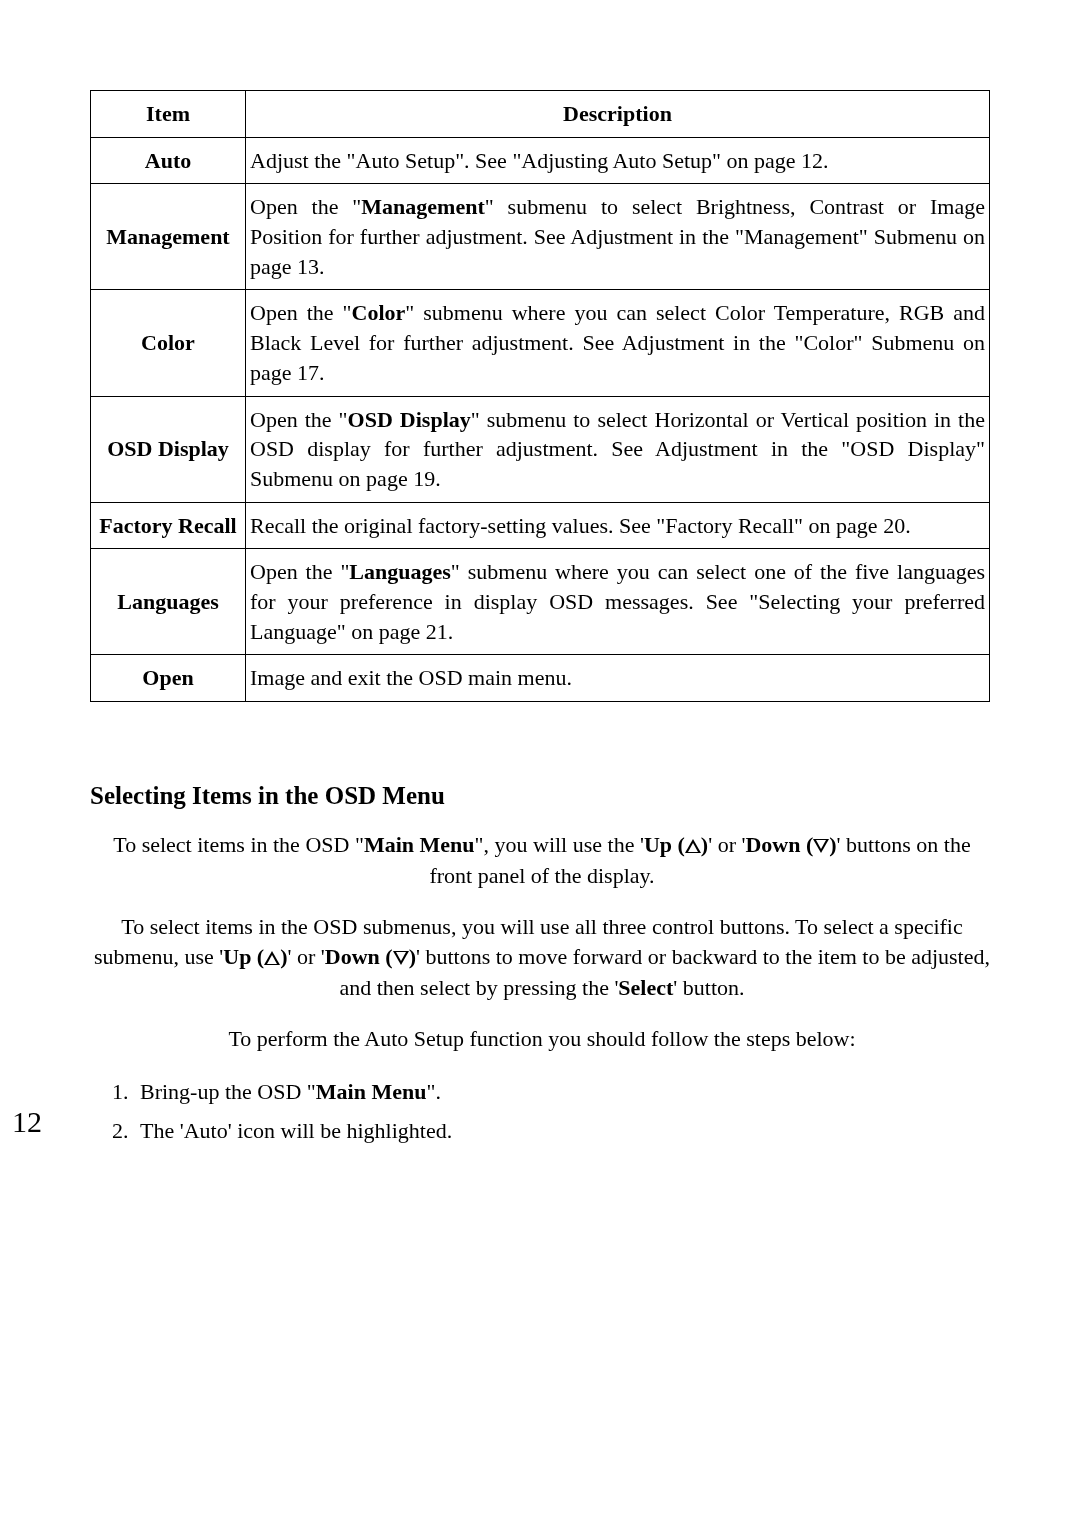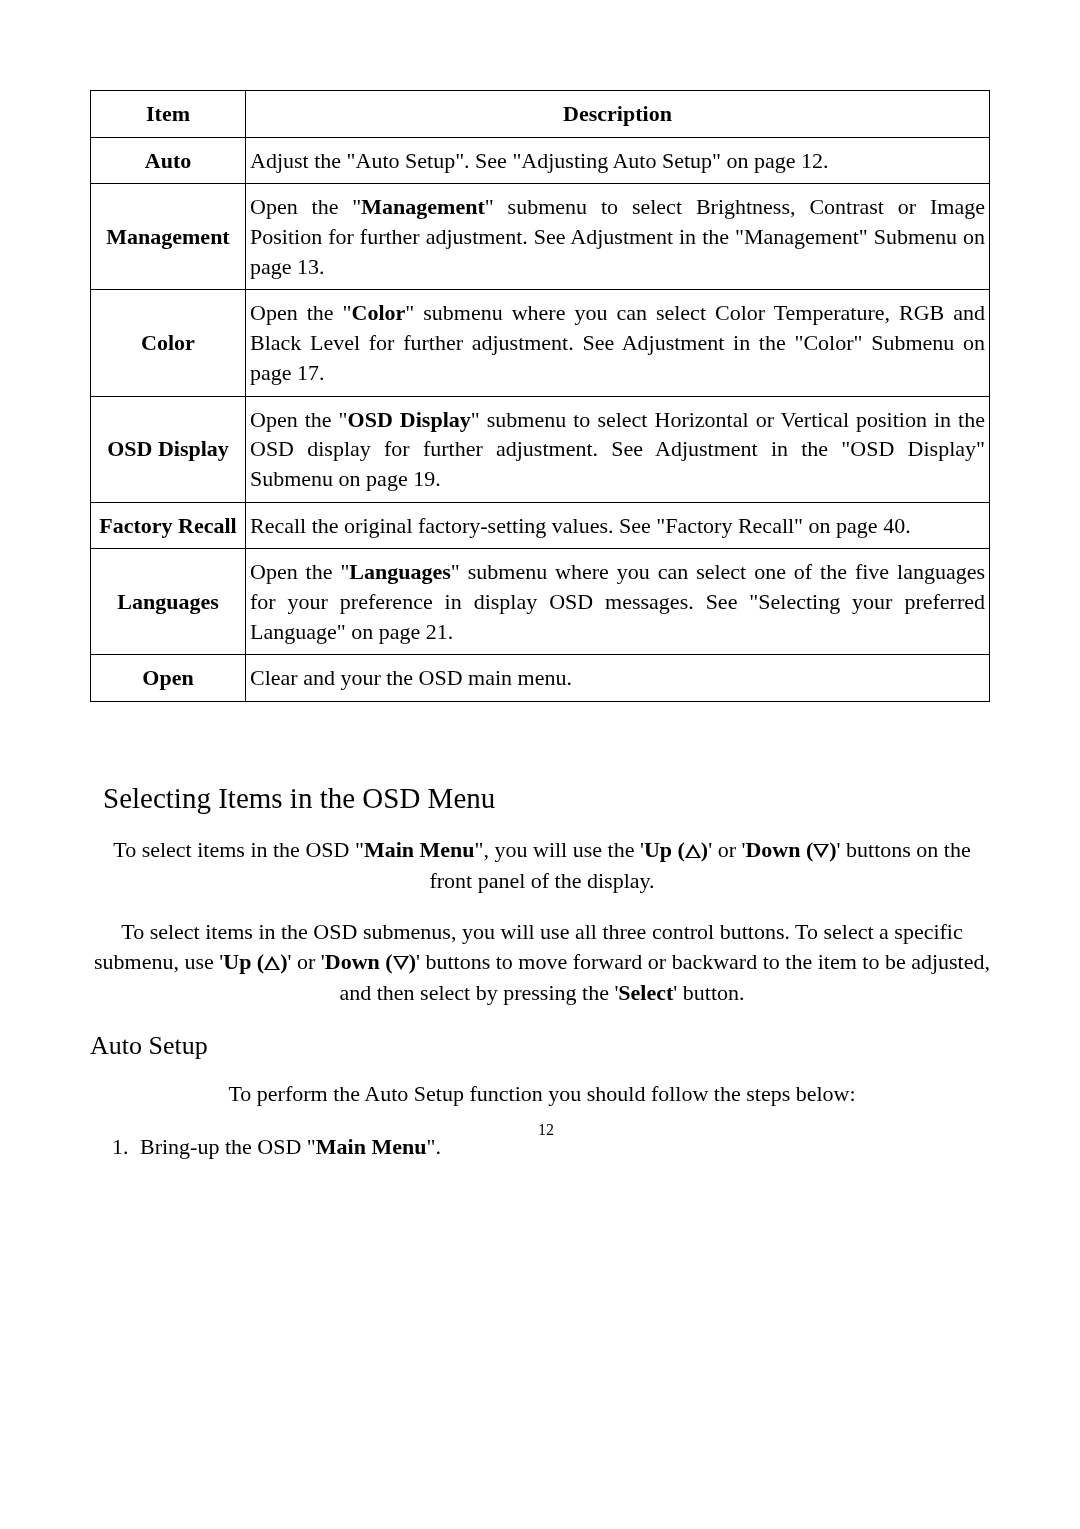--- a/index.html
+++ b/index.html
@@ -37,23 +37,23 @@
     text-align: center;
     font-weight: bold;
   }
   table.osd td.desc {
     text-align: justify;
     text-justify: inter-word;
   }
   .bold { font-weight: bold; }
 
   h2.section {
-    font-size: 29px;
-    font-weight: normal;
-    margin: 80px 0 20px 13px;
+    font-size: 25px;
+    font-weight: bold;
+    margin: 80px 0 20px 0;
   }
   h3.sub {
     font-size: 26px;
     font-weight: normal;
     margin: 22px 0 18px 0;
   }
   p.body {
     font-size: 22px;
     line-height: 1.4;
     margin: 0 0 20px 4px;
@@ -95,22 +95,22 @@
     line-height: 1.5;
     padding-left: 44px;
     margin: 0;
   }
   ol.steps li { padding-left: 6px; margin-bottom: 6px; }
 
   .page-num {
     position: absolute;
     bottom: 30px;
     left: 12px; right: 0;
-    text-align: center;
-    font-size: 16px;
+    text-align: left;
+    font-size: 30px;
   }
 </style>
 </head>
 <body>
 
 <div class="page">
 
   <table class="osd">
     <colgroup>
         <col class="item">
@@ -134,45 +134,44 @@
       <tr>
         <td class="item">Color</td>
         <td class="desc"><span>Open the "</span><span class="bold">Color</span><span>" submenu where you can select Color Temperature, RGB and Black Level for further adjustment. See Adjustment in the "Color" Submenu on page 17.</span></td>
       </tr>
       <tr>
         <td class="item">OSD Display</td>
         <td class="desc"><span>Open the "</span><span class="bold">OSD Display</span><span>" submenu to select Horizontal or Vertical position in the OSD display for further adjustment. See Adjustment in the "OSD Display" Submenu on page 19.</span></td>
       </tr>
       <tr>
         <td class="item">Factory Recall</td>
-        <td class="desc"><span>Recall the original factory-setting values. See "Factory Recall" on page 40.</span></td>
+        <td class="desc"><span>Recall the original factory-setting values. See "Factory Recall" on page 20.</span></td>
       </tr>
       <tr>
         <td class="item">Languages</td>
         <td class="desc"><span>Open the "</span><span class="bold">Languages</span><span>" submenu where you can select one of the five languages for your preference in display OSD messages. See "Selecting your preferred Language" on page 21.</span></td>
       </tr>
       <tr>
         <td class="item">Open</td>
-        <td class="desc"><span>Clear and your the OSD main menu.</span></td>
+        <td class="desc"><span>Image and exit the OSD main menu.</span></td>
       </tr>
     </tbody>
   </table>
 
   <h2 class="section">Selecting Items in the OSD Menu</h2>
 
   <p class="body">
     <span>To select items in the OSD "</span><span class="bold">Main Menu</span><span>", you will use the '</span><span class="bold">Up (</span><span class="tri-up-hollow"></span><span class="bold">)</span><span>' or '</span><span class="bold">Down (</span><span class="tri-down-hollow"></span><span class="bold">)</span><span>' buttons on the front panel of the display.</span>
   </p>
 
   <p class="body">
     <span>To select items in the OSD submenus, you will use all three control buttons. To select a specific submenu, use '</span><span class="bold">Up (</span><span class="tri-up-hollow"></span><span class="bold">)</span><span>' or '</span><span class="bold">Down (</span><span class="tri-down-hollow"></span><span class="bold">)</span><span>' buttons to move forward or backward to the item to be adjusted, and then select by pressing the '</span><span class="bold">Select</span><span>' button.</span>
   </p>
 
 
-  <h3 class="sub">Auto Setup</h3>
 
   <p class="body">To perform the Auto Setup function you should follow the steps below:</p>
 
   <ol class="steps">
     <li><span>Bring-up the OSD "</span><span class="bold">Main Menu</span><span>".</span></li>
     <li>The 'Auto' icon will be highlighted.</li>
   </ol>
 
   <div class="page-num">12</div>
 </div>

